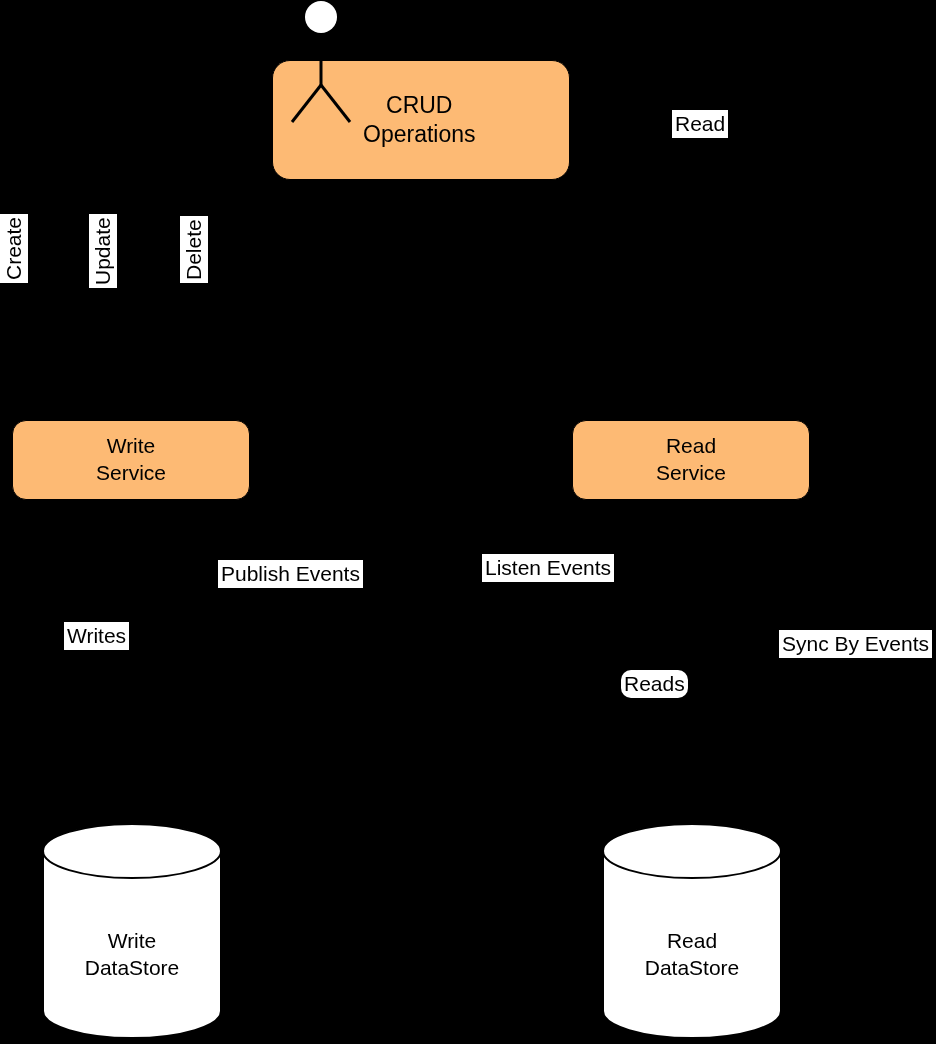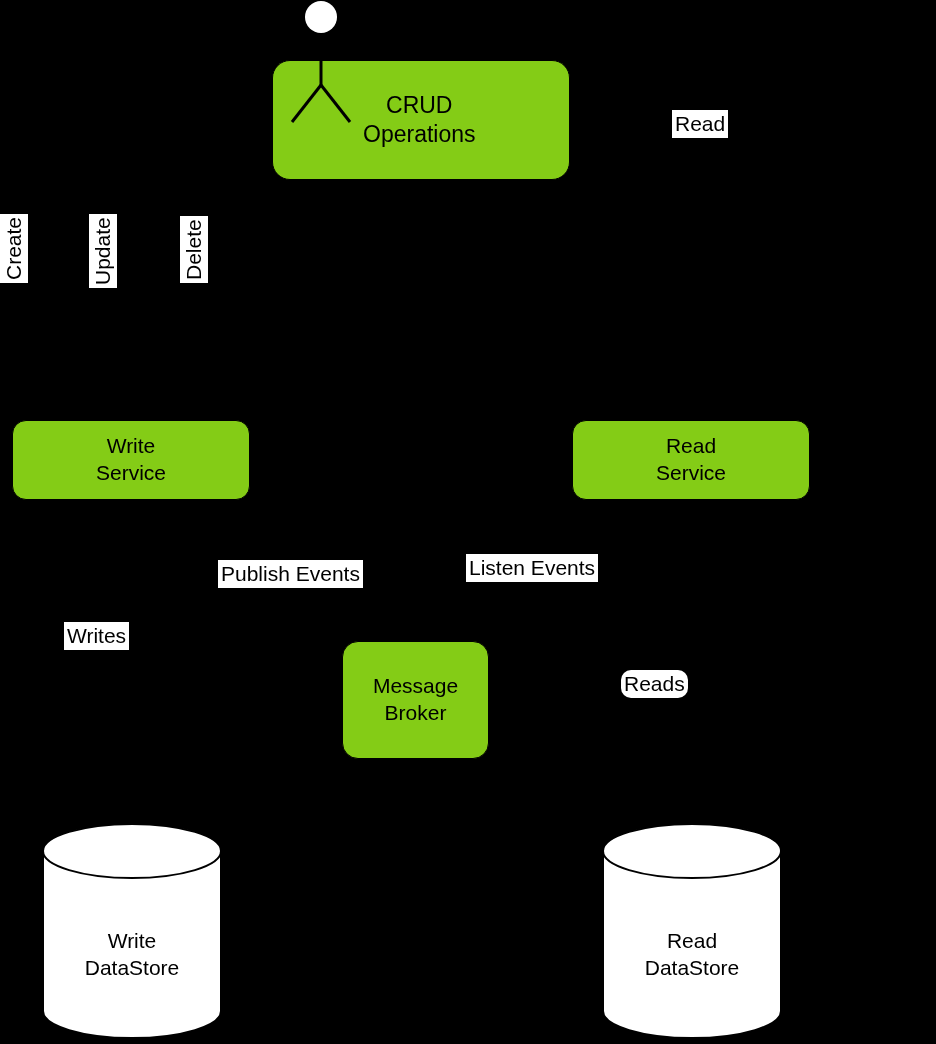--- a/index.html
+++ b/index.html
@@ -15,21 +15,21 @@
     position: relative;
     width: 936px;
     height: 1044px;
     background: #000000;
     overflow: hidden;
   }
 
   
   .node-box {
     position: absolute;
-    background: #84cc16;
+    background: #fdba74;
     border: 1px solid #000000;
     border-radius: 14px;
     box-sizing: border-box;
     display: flex;
     align-items: center;
     justify-content: center;
     color: #000000;
     text-align: center;
     line-height: 1.28;
     white-space: pre-line;
@@ -107,21 +107,21 @@
   .edge-label.vertical {
     transform-origin: left top;
     transform: rotate(-90deg);
   }
 
   #label-create { left: 0px;   top: 283px; transform-origin: left top; }
   #label-update { left: 89px;  top: 288px; }
   #label-delete { left: 180px; top: 283px; }
   #label-read   { left: 672px; top: 110px; }
   #label-publish-events { left: 218px; top: 560px; }
-  #label-listen-events  { left: 466px; top: 554px; }
+  #label-listen-events  { left: 482px; top: 554px; }
   #label-writes { left: 40px;  top: 622px; margin-left: 24px; }
   #label-reads  { left: 621px; top: 670px; border-radius: 10px; }
   #label-sync-by-events { left: 779px; top: 630px; }
 </style>
 </head>
 <body>
 
 <div id="canvas">
 
   <div class="node-box" id="crud-box">
@@ -139,24 +139,20 @@
   <div class="node-box" id="write-service-box">
     <span>Write
 Service</span>
   </div>
 
   <div class="node-box" id="read-service-box">
     <span>Read
 Service</span>
   </div>
 
-  <div class="node-box" id="message-broker-box">
-    <span>Message
-Broker</span>
-  </div>
 
   <div class="cylinder" id="write-datastore">
     <svg viewBox="0 0 180 216" width="180" height="216">
       <path d="M1,28 L1,188 A89,27 0 0 0 179,188 L179,28 Z" fill="#ffffff" stroke="#000000" stroke-width="2"></path>
       <ellipse cx="90" cy="28" rx="89" ry="27" fill="#ffffff" stroke="#000000" stroke-width="2"></ellipse>
     </svg>
     <div class="cyl-label">Write
 DataStore</div>
   </div>
 
@@ -178,14 +174,15 @@
   <div class="edge-label" id="label-read">Read</div>
 
   <div class="edge-label" id="label-publish-events">Publish Events</div>
 
   <div class="edge-label" id="label-listen-events">Listen Events</div>
 
   <div class="edge-label" id="label-writes">Writes</div>
 
   <div class="edge-label" id="label-reads">Reads</div>
 
+  <div class="edge-label" id="label-sync-by-events">Sync By Events</div>
 
 </div>
 
 </body></html>

